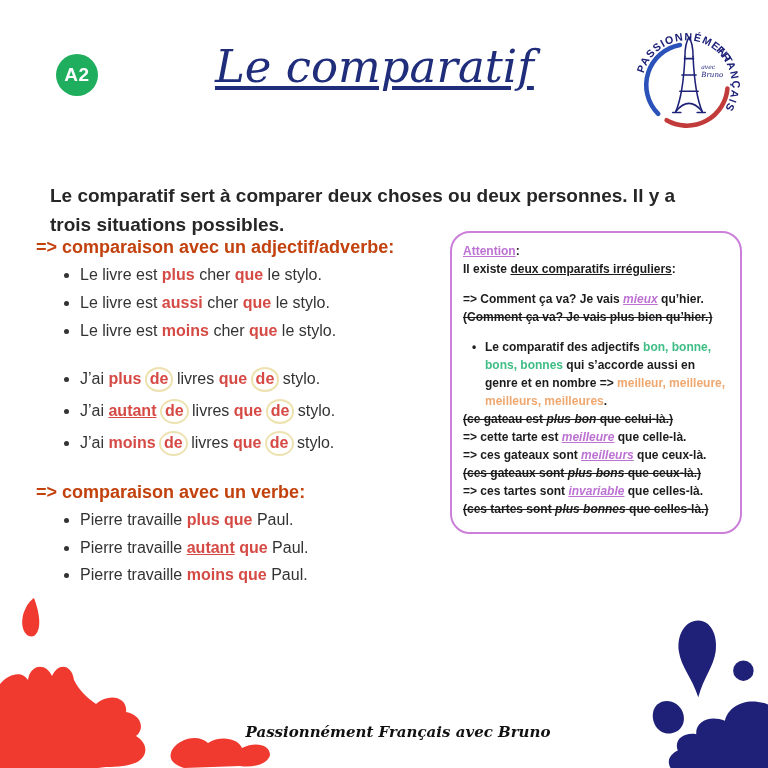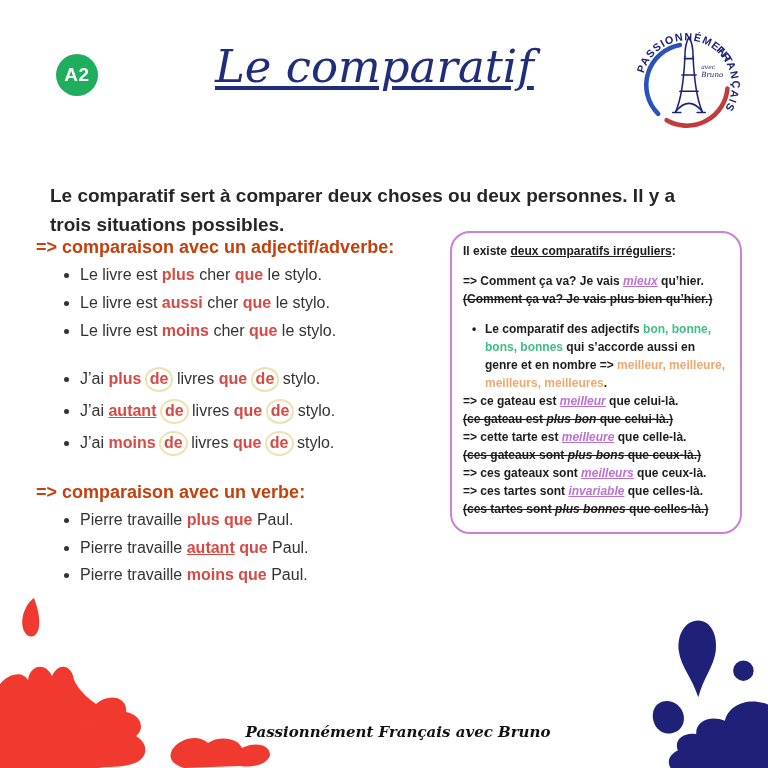--- a/index.html
+++ b/index.html
@@ -113,31 +113,31 @@
       <ul class="examples">
         <li><span>Pierre travaille </span><span class="kw">plus que</span><span> Paul.</span></li>
         <li><span>Pierre travaille </span><span class="kw ul">autant</span><span> </span><span class="kw">que</span><span> Paul.</span></li>
         <li><span>Pierre travaille </span><span class="kw">moins que</span><span> Paul.</span></li>
       </ul>
     </div>
   </div>
 
 <div class="attention-box">
   <div id="box-lines">
+      <div class="box-line"><span class="purple-u">Attention</span><span>:</span></div>
       <div class="box-line"><span>Il existe </span><span class="u">deux comparatifs irréguliers</span><span>:</span></div>
       <div class="gap"></div>
       <div class="box-line"><span>=&gt; Comment ça va? Je vais </span><span class="piu">mieux</span><span> qu’hier.</span></div>
       <div class="box-line strike"><span>(Comment ça va? Je vais plus bien qu’hier.)</span></div>
       <div class="gap"></div>
       <div class="box-line bullet"><span>Le comparatif des adjectifs </span><span class="green">bon, bonne, bons, bonnes</span><span> qui s’accorde aussi en genre et en nombre =&gt; </span><span class="orange">meilleur, meilleure, meilleurs, meilleures</span><span>.</span></div>
-      <div class="box-line"><span>=&gt; ce gateau est </span><span class="piu">meilleur</span><span> que celui-là.</span></div>
       <div class="box-line strike"><span>(ce gateau est </span><span class="iu">plus bon</span><span> que celui-là.)</span></div>
       <div class="box-line"><span>=&gt; cette tarte est </span><span class="piu">meilleure</span><span> que celle-là.</span></div>
+      <div class="box-line"><span>=&gt; ces gateaux sont </span><span class="piu">meilleurs</span><span> que ceux-là.</span></div>
       <div class="box-line strike"><span>(ces gateaux sont </span><span class="iu">plus bons</span><span> que ceux-là.)</span></div>
-      <div class="box-line"><span>=&gt; ces gateaux sont </span><span class="piu">meilleurs</span><span> que ceux-là.</span></div>
       <div class="box-line"><span>=&gt; ces tartes sont </span><span class="piu">invariable</span><span> que celles-là.</span></div>
       <div class="box-line strike"><span>(ces tartes sont </span><span class="iu">plus bonnes</span><span> que celles-là.)</span></div>
     </div>
 </div>
 
 <svg class="splat splat-red" viewBox="0 0 310 180" aria-hidden="true">
   <g fill="#f0392f">
     <path d="M34 10 C40 26 42 42 34 48 C25 51 19 38 24 24 C27 16 31 12 34 10 Z"></path>
     <path d="M0 96 C8 86 22 82 28 92 C30 76 46 74 52 88 C58 74 72 76 74 92 C80 104 88 110 96 116 C110 104 128 110 126 124 C140 126 146 140 136 148 C150 156 148 172 132 176 C120 180 108 178 98 180 L0 180 Z"></path>
     <circle cx="88" cy="135" r="7.5"></circle>

